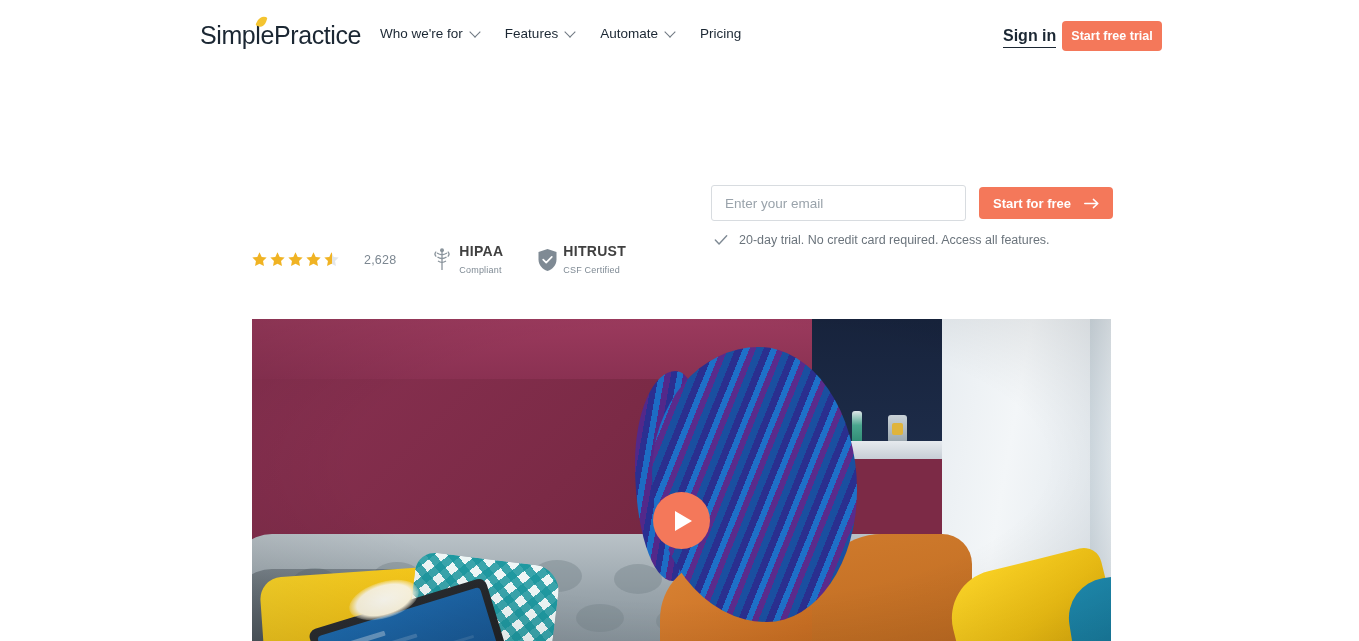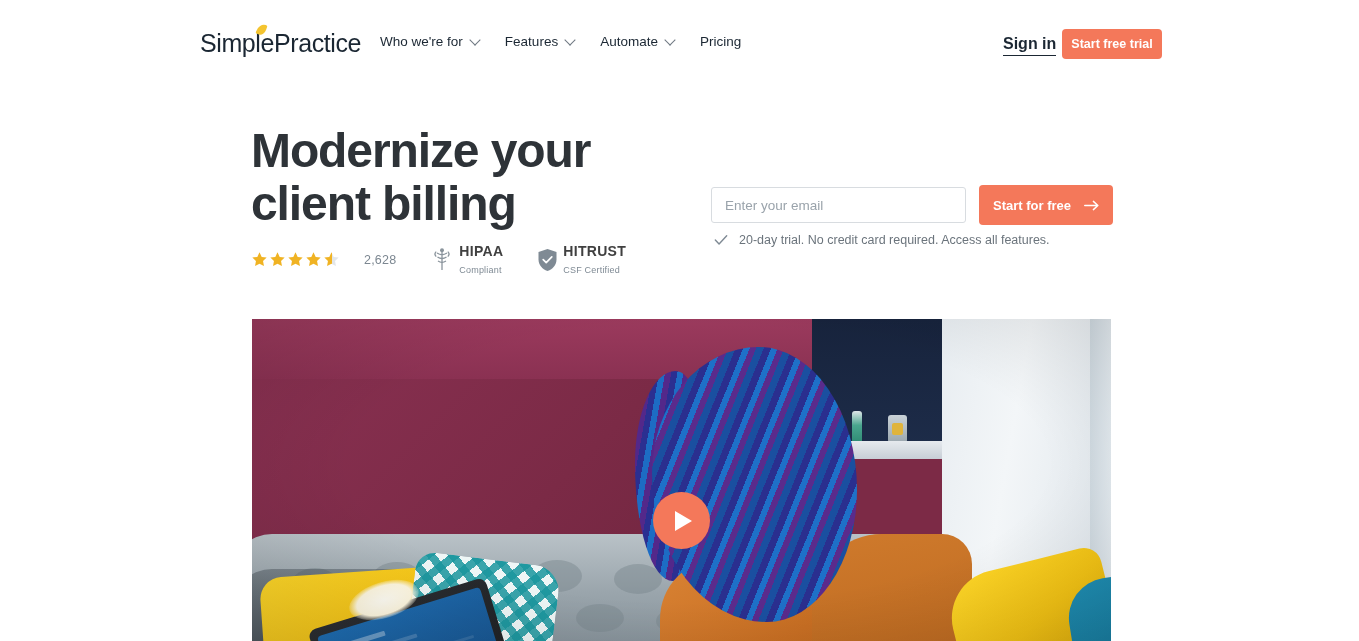--- a/index.html
+++ b/index.html
@@ -6,21 +6,21 @@
   html, body {
     width: 1359px; height: 641px;
     background: #ffffff;
     font-family: "Liberation Sans", sans-serif;
     overflow: hidden;
   }
   .page { position: relative; width: 1359px; height: 641px; background: #fff; }
 
   
   .header {
-    position: absolute; top: 12px; left: 0; width: 1252px; height: 62px;
+    position: absolute; top: 4px; left: 0; width: 1252px; height: 62px;
     background: #ffffff;
   }
   .logo {
     position: absolute; left: 200px; top: 17px;
     font-size: 25px; font-weight: 400; letter-spacing: -0.4px;
     color: #1b2733; white-space: nowrap;
   }
   .logo .leaf {
     position: absolute; left: 57px; top: -5px;
     width: 9px; height: 11px;
@@ -76,21 +76,21 @@
     font-size: 15.5px; line-height: 24px; color: #3c4349;
   }
   .form-row { position: absolute; left: 711px; top: 185px; display: flex; align-items: center; gap: 13px; }
   .email-input {
     width: 255px; height: 36px; border: 1px solid #d8dce0; border-radius: 3px;
     padding: 0 13px; font-size: 13.5px; color: #3c4349; background: #fff;
     font-family: "Liberation Sans", sans-serif; outline: none;
   }
   .email-input::placeholder { color: #9aa3ab; }
   .start-btn {
-    width: 134px; height: 40px; background: #f4785a; border: none; border-radius: 4px;
+    width: 134px; height: 32px; background: #f4785a; border: none; border-radius: 4px;
     color: #fff; font-size: 13px; font-weight: 700; cursor: pointer;
     display: flex; align-items: center; justify-content: space-between;
     padding: 0 14px; font-family: "Liberation Sans", sans-serif;
   }
   .arrow-ico { width: 15px; height: 11px; flex: none; }
   .finept { position: absolute; left: 714px; top: 233px; display: flex; align-items: center; gap: 11px; }
   .check-ico { width: 14px; height: 12px; flex: none; }
   .finept-txt { font-size: 12.5px; color: #6b747c; }
 
   
@@ -211,21 +211,20 @@
       </div>
       <div class="nav-item">
         <span>Pricing</span>
       </div>
     </div>
 
     <div class="signin">Sign in</div>
     <button class="trial-btn">Start free trial</button>
   </div>
 
-  <h1 class="headline">Modernize your client billing</h1>
 
   <div class="trust-row">
     <div class="stars">
       <svg class="star" viewBox="0 0 24 24">
           <path fill="#f0b323" d="M12 1.8l3.1 6.6 7 .9-5.1 4.9 1.3 7.1L12 17.9 5.7 21.3 7 14.2 1.9 9.3l7-.9z"></path>
         </svg>
       <svg class="star" viewBox="0 0 24 24">
           <path fill="#f0b323" d="M12 1.8l3.1 6.6 7 .9-5.1 4.9 1.3 7.1L12 17.9 5.7 21.3 7 14.2 1.9 9.3l7-.9z"></path>
         </svg>
       <svg class="star" viewBox="0 0 24 24">

